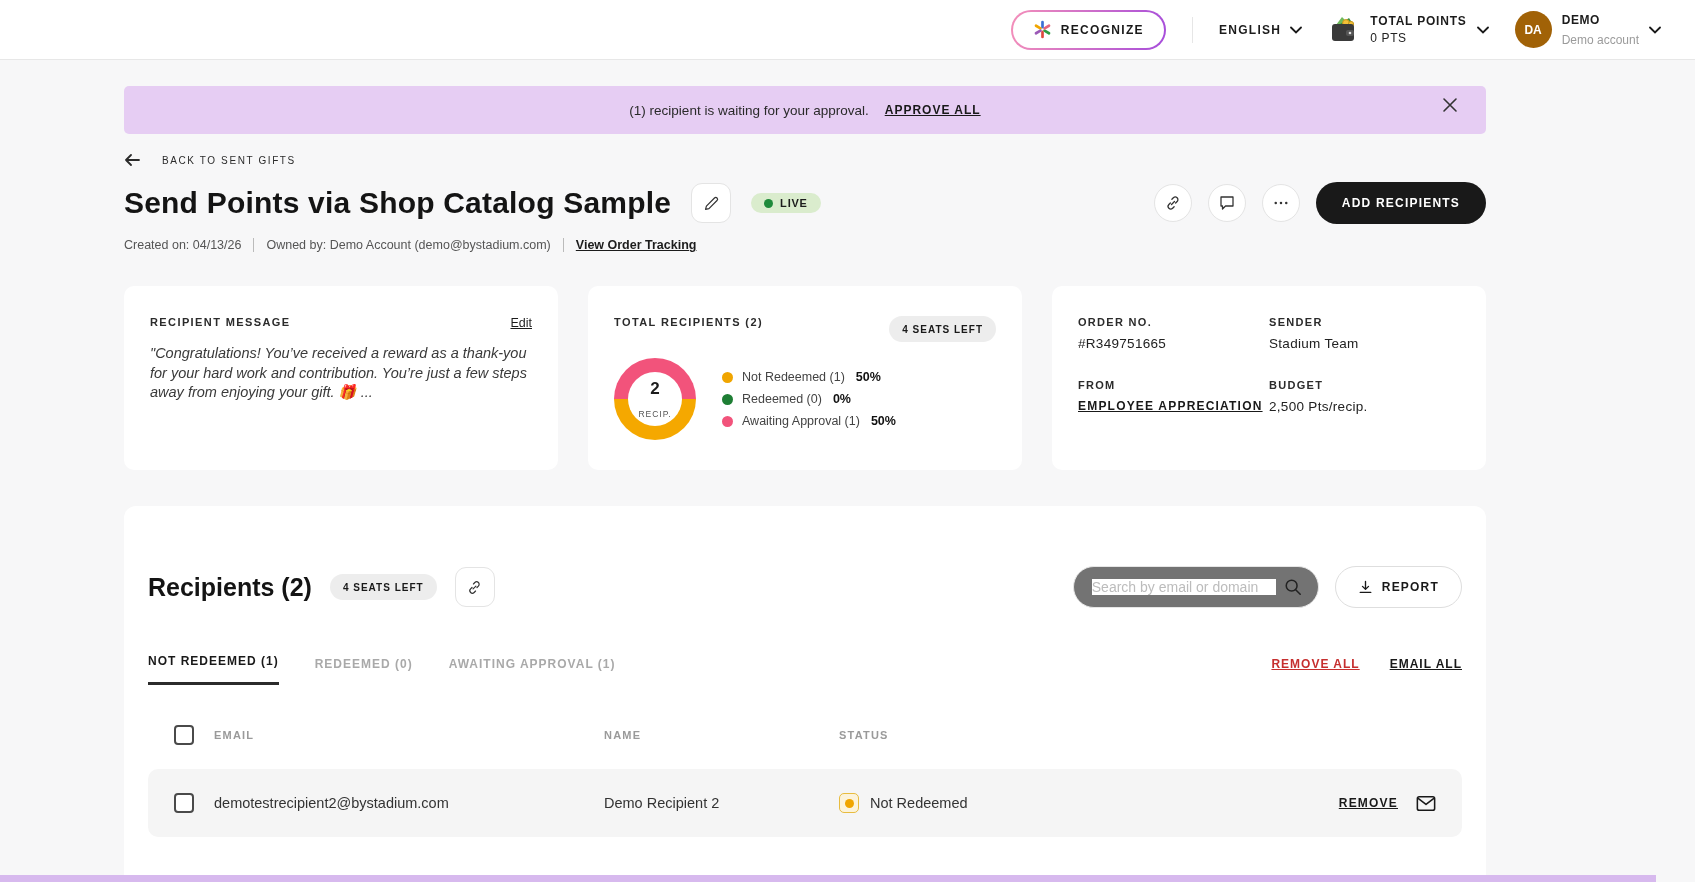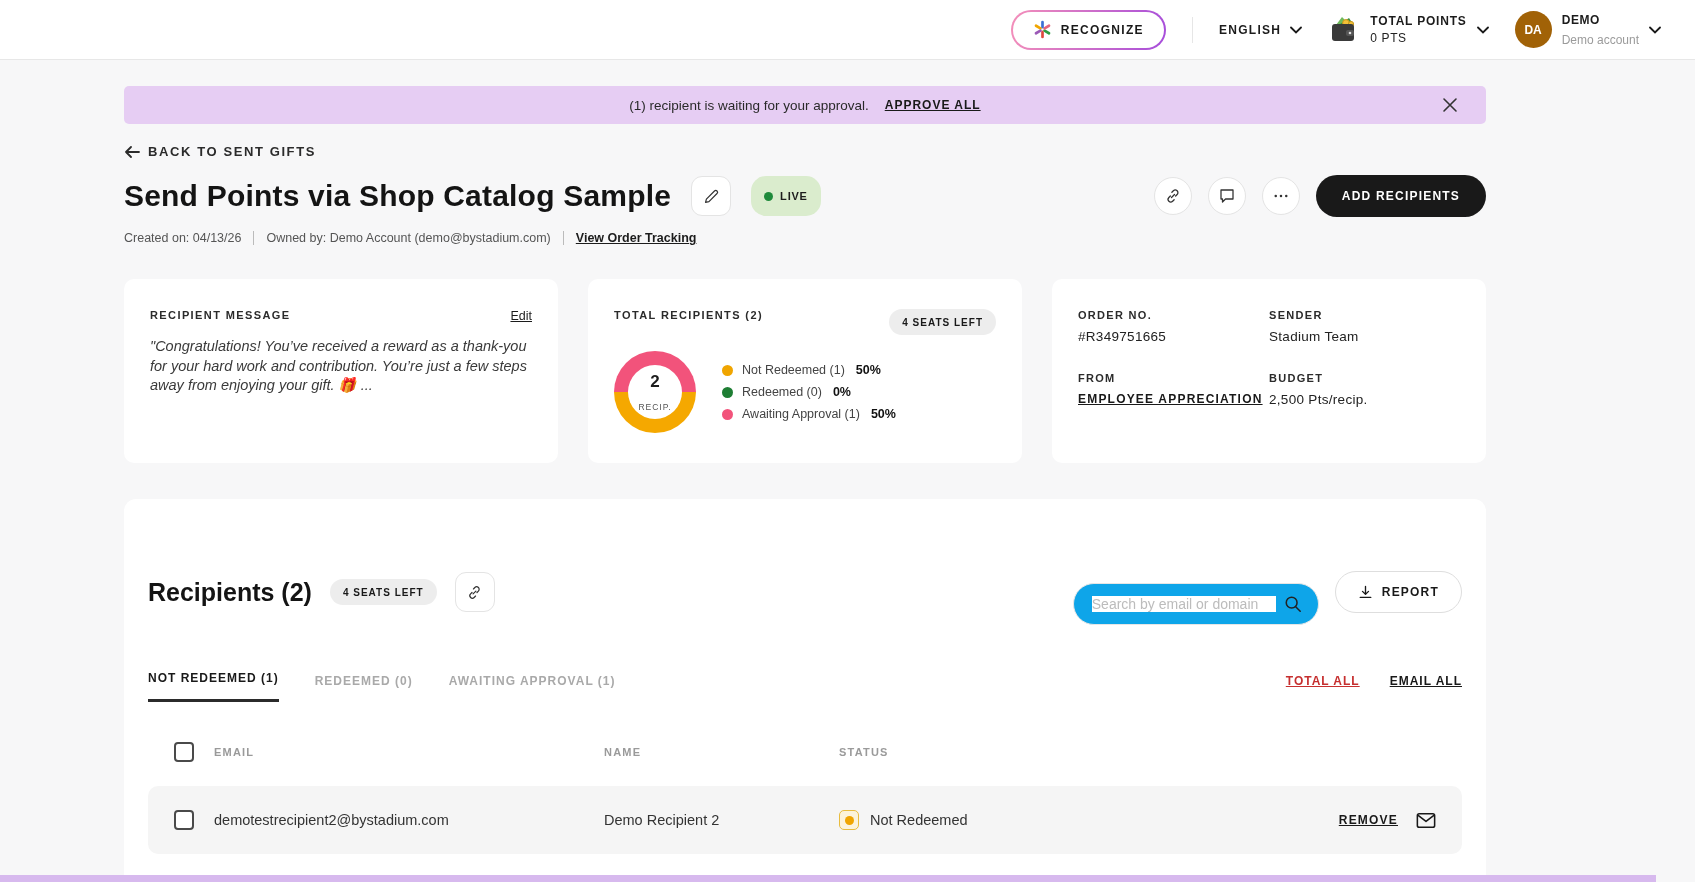--- a/index.html
+++ b/index.html
@@ -23,36 +23,36 @@
   .avatar { width:37px; height:37px; border-radius:50%; background:#a16207; color:#fff;
             display:flex; align-items:center; justify-content:center; font-size:12px; font-weight:bold; }
   .acct-name { font-size:12px; font-weight:bold; letter-spacing:.6px; }
   .acct-sub { font-size:12px; color:#9b9b9b; margin-top:3px; }
   .chev { width:12px; height:8px; }
 
   
   .container { width:1362px; margin-left:124px; }
 
   
-  .banner { margin-top:26px; height:38px; background:#e6cdf3; border-radius:5px;
+  .banner { margin-top:26px; height:48px; background:#e6cdf3; border-radius:5px;
             display:flex; align-items:center; justify-content:center; position:relative; }
   .banner-msg { font-size:13.5px; color:#2a2a2a; }
   .banner-action { font-size:12px; font-weight:bold; letter-spacing:1px; color:#191919;
                    text-decoration:underline; margin-left:16px; cursor:pointer; }
   .banner-close { position:absolute; right:26px; top:9px; width:20px; height:20px; cursor:pointer; color:#333; }
 
   
-  .backrow { margin-top:20px; display:flex; align-items:center; gap:8px; cursor:pointer;
-             font-size:13px; font-weight:bold; letter-spacing:1.6px; color:#2b2b2b; }
+  .backrow { margin-top:20px; display:flex; align-items:center; gap:22px; cursor:pointer;
+             font-size:10px; font-weight:normal; letter-spacing:1.6px; color:#2b2b2b; }
   .titlerow { margin-top:16px; display:flex; align-items:center; gap:20px; }
   .page-title { font-size:30px; font-weight:bold; color:#141414; letter-spacing:.2px; }
   .icon-btn-sq { width:40px; height:40px; background:#fff; border:1px solid #e4e4e4; border-radius:11px;
                  display:flex; align-items:center; justify-content:center; cursor:pointer; }
   .live-pill { display:flex; align-items:center; gap:7px; background:#daeccd; border-radius:15px;
-               height:40px; padding:0 13px; font-size:11px; font-weight:bold; letter-spacing:.8px; }
+               height:20px; padding:0 13px; font-size:11px; font-weight:bold; letter-spacing:.8px; }
   .live-dot { width:9px; height:9px; border-radius:50%; background:#1f8a3b; }
   .title-right { margin-left:auto; display:flex; align-items:center; gap:16px; }
   .icon-btn-round { width:38px; height:38px; border-radius:50%; background:#fff; border:1px solid #e4e4e4;
                     display:flex; align-items:center; justify-content:center; cursor:pointer; }
   .add-btn { height:42px; padding:0 26px; border-radius:21px; background:#191919; color:#fff; border:none;
              font-size:12px; font-weight:bold; letter-spacing:1.2px; cursor:pointer; }
   .metarow { margin-top:14px; display:flex; align-items:center; font-size:12.5px; color:#555; }
   .meta-sep { width:1px; height:14px; background:#bbb; margin:0 12px; }
   .tracking { font-size:12.5px; font-weight:bold; color:#1c1c1c; text-decoration:underline; cursor:pointer; }
 
@@ -81,22 +81,22 @@
   .order-label { font-size:11px; font-weight:bold; letter-spacing:1.3px; color:#2b2b2b; }
   .order-value { margin-top:8px; font-size:13.5px; color:#222; letter-spacing:.3px; }
   .order-link { margin-top:8px; font-size:12px; font-weight:bold; letter-spacing:1.2px; color:#191919;
                 text-decoration:underline; cursor:pointer; }
 
   
   .main-card { margin-top:36px; background:#fff; border-radius:12px; padding:60px 24px 56px; }
   .rec-head { display:flex; align-items:center; gap:18px; }
   .rec-title { font-size:25px; font-weight:bold; color:#141414; }
   .rec-right { margin-left:auto; display:flex; align-items:center; gap:16px; }
-  .search-box { width:246px; height:42px; border:1px solid #e6e6e6; border-radius:21px; background:#0ea5e9;
-                display:flex; align-items:center; padding:0 16px 0 18px; gap:8px;margin-top:24px; }
+  .search-box { width:246px; height:42px; border:1px solid #e6e6e6; border-radius:21px; background:#737373;
+                display:flex; align-items:center; padding:0 16px 0 18px; gap:8px; }
   .search-box input { border:none; outline:none; flex:1; font-size:14px; color:#333; min-width:0;
                       font-family:"Liberation Sans", sans-serif; }
   .search-box input::placeholder { color:#bcbcbc; }
   .report-btn { display:flex; align-items:center; gap:9px; height:42px; padding:0 22px; background:#fff;
                 border:1px solid #dedede; border-radius:21px; font-size:12px; font-weight:bold;
                 letter-spacing:1.2px; color:#191919; cursor:pointer; }
 
   .tabsrow { margin-top:46px; display:flex; align-items:flex-end; gap:36px; }
   .tab { font-size:12px; font-weight:bold; letter-spacing:1px; color:#a9a9a9; padding-bottom:14px; cursor:pointer; }
   .tab.active { color:#191919; border-bottom:3px solid #2b2b2b; }
@@ -329,21 +329,21 @@
           <span>REPORT</span>
         </button>
       </div>
     </div>
 
     <div class="tabsrow">
       <span class="tab active">NOT REDEEMED (1)</span>
       <span class="tab">REDEEMED (0)</span>
       <span class="tab">AWAITING APPROVAL (1)</span>
       <span class="tabs-right">
-        <span class="remove-all">TOTAL ALL</span>
+        <span class="remove-all">REMOVE ALL</span>
         <span class="email-all">EMAIL ALL</span>
       </span>
     </div>
 
     <div class="tgrid thead">
       <span class="checkbox"></span>
       <span class="th">EMAIL</span>
       <span class="th">NAME</span>
       <span class="th">STATUS</span>
       <span></span>

